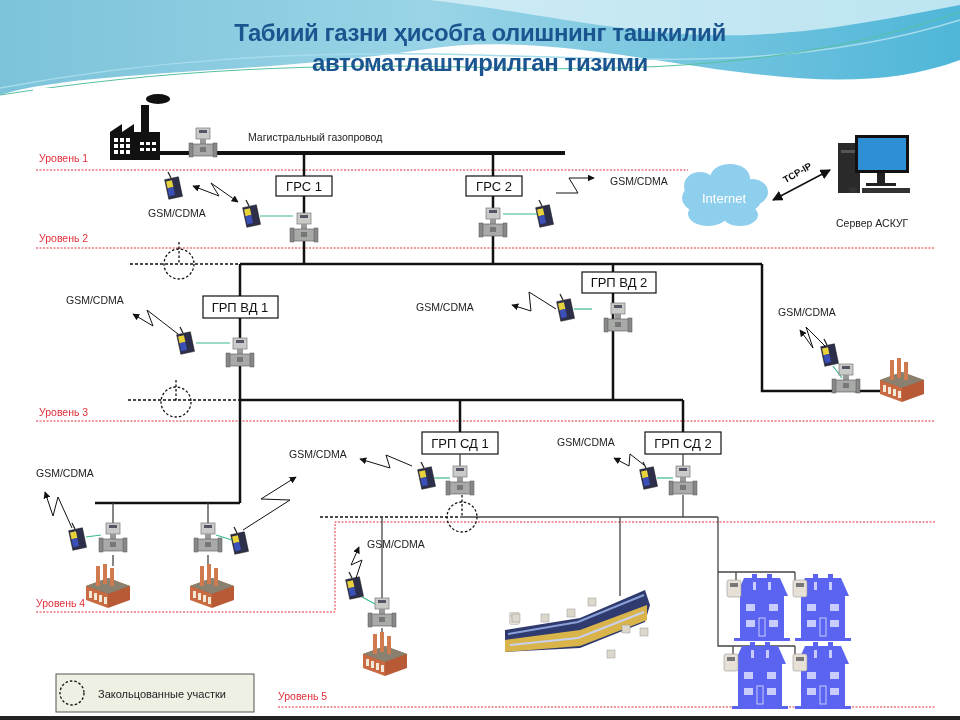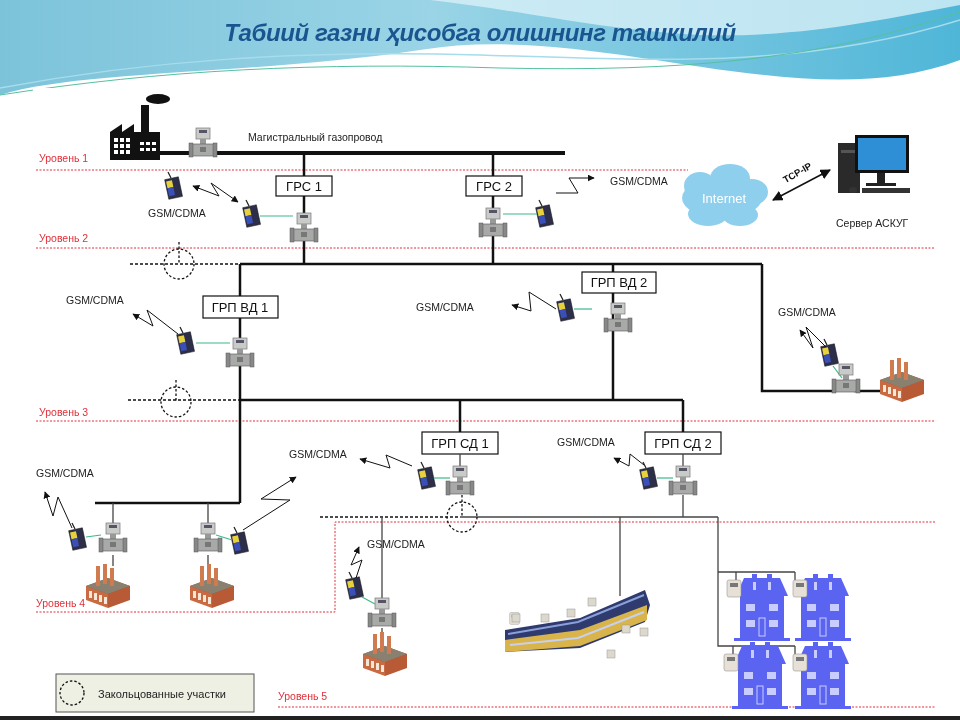--- a/index.html
+++ b/index.html
@@ -1,19 +1,19 @@
 <!DOCTYPE html>
 <html><head>
 <meta charset="utf-8">
 <style>
   html, body { margin:0; padding:0; }
   body { width:960px; height:720px; position:relative; overflow:hidden; background:#ffffff; font-family:"Liberation Sans", sans-serif; }
   #header-bg { position:absolute; left:0; top:0; width:960px; height:100px; }
   #title { position:absolute; left:0; top:18px; width:960px; text-align:center; color:#1a5590; font-family:"Liberation Sans", sans-serif; font-weight:bold; font-size:24px; line-height:30px; letter-spacing:-0.4px; }
-  #title div { display:block;font-style:italic; }
+  #title div { display:block; }
   #title .l1 { padding-left:0px; }
   #diagram-panel { position:absolute; left:33px; top:88px; width:904px; height:628px; background:#ffffff; }
   #diagram { position:absolute; left:0; top:0; width:960px; height:720px; }
   #bottom-bar { position:absolute; left:0; top:716px; width:960px; height:4px; background:#222; }
   .lvl { font-family:"Liberation Sans", sans-serif; font-size:10.5px; fill:#e0303a; }
   .lbl { font-family:"Liberation Sans", sans-serif; font-size:10.5px; fill:#222; }
   .box-lbl { font-family:"Liberation Sans", sans-serif; font-size:13px; fill:#111; }
   .legend-lbl { font-family:"Liberation Sans", sans-serif; font-size:11px; fill:#222; }
 </style>
 </head>
@@ -29,20 +29,21 @@
   </defs>
   <rect x="0" y="0" width="960" height="100" fill="#ffffff"></rect>
   <path d="M0,0 L960,0 L960,60 C800,120 600,20 420,50 C250,75 80,70 0,95 Z" fill="url(#hg)"></path>
   <path d="M430,0 C520,10 600,30 700,35 C800,38 880,20 960,5 L960,0 Z" fill="#d8f0f7" opacity="0.8"></path>
   <path d="M0,88 C150,60 300,50 480,55 C650,60 800,70 960,20" fill="none" stroke="#a6dcec" stroke-width="1.5"></path>
   <path d="M0,95 C160,70 320,62 500,68 C680,72 820,60 960,12" fill="none" stroke="#56c0a0" stroke-width="1"></path>
 </svg>
 
 <div id="title">
   <div class="l1">Табиий газни ҳисобга олишнинг ташкилий</div>
+  <div class="l2">автоматлаштирилган тизими</div>
 </div>
 
 <div id="diagram-panel"></div>
 
 <svg id="diagram" viewBox="0 0 960 720">
   <defs>
     <marker id="arrow" viewBox="0 0 10 10" refX="9" refY="5" markerWidth="7" markerHeight="7" orient="auto-start-reverse">
       <path d="M0,0 L10,5 L0,10 Z" fill="#111"></path>
     </marker>
     <g id="meter">

